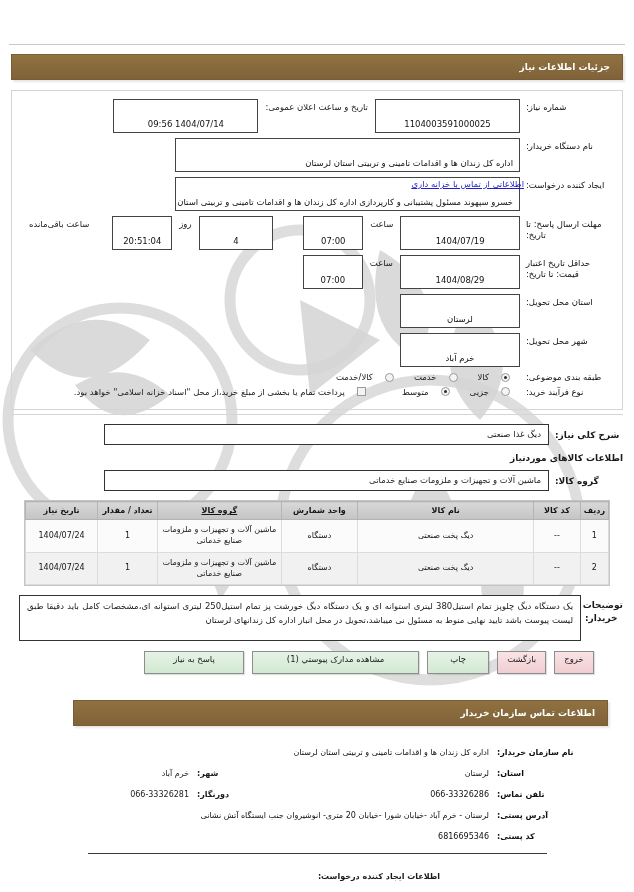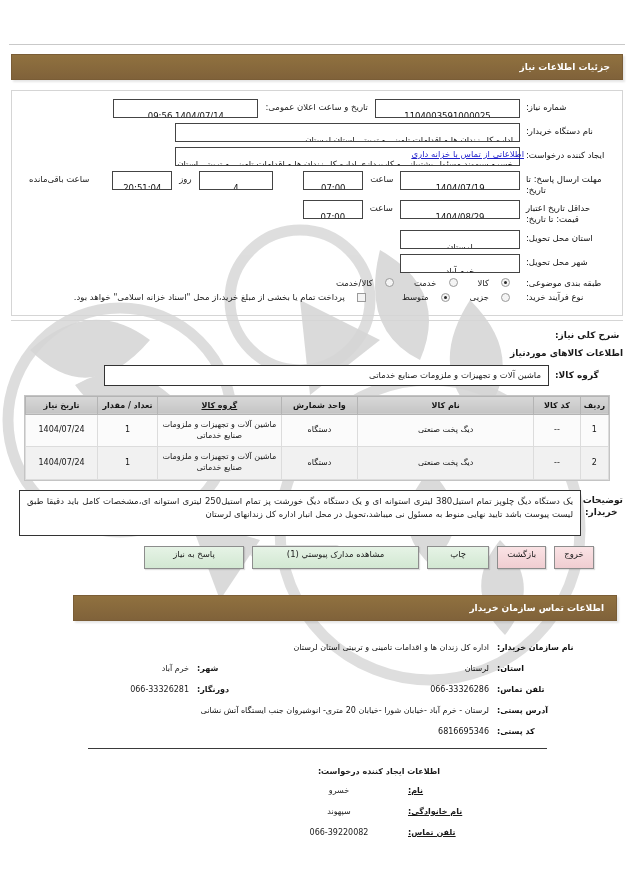--- a/index.html
+++ b/index.html
@@ -47,21 +47,21 @@
     background: linear-gradient(#90713f, #80623a);
     color: #ffffff;
     font-weight: bold;
     font-size: 9px;
     padding: 7px 12px 7px 12px;
     text-align: right;
     border: 1px solid #7a5d36;
     box-shadow: 2px 2px 2px rgba(0,0,0,0.10);
   }
   .sec-head.contact {
-    margin: 0 17px 0 73px;
+    margin: 0 26px 0 73px;
   }
 
   
   .panel {
     margin: 10px 11px 0 11px;
     border: 1px solid #d5d5d5;
     background: rgba(255,255,255,0.0);
     padding: 8px 10px 8px 10px;
   }
 
@@ -82,21 +82,21 @@
     font-size: 8.5px;
     color: #111;
     line-height: 1.25;
   }
 
   .fld {
     border: 1px solid #444;
     background: #ffffff;
     height: 19px;
     line-height: 17px;
-    padding: 8px 6px;
+    padding: 16px 6px;
     text-align: center;
     font-size: 8.5px;
     color: #111;
     overflow: hidden;
     white-space: nowrap;
   }
   .fld.right { text-align: right; }
 
   .inline-lbl {
     padding: 3px 7px 0 7px;
@@ -500,20 +500,21 @@
       <div class="opt" style="margin-right:26px">
         <span class="chk"></span>
         <span>پرداخت تمام یا بخشی از مبلغ خرید،از محل "اسناد خزانه اسلامی" خواهد بود.</span>
       </div>
     </div>
 
   </div>
 
   <div class="sum-strip">
     <div class="sum-lbl">شرح کلی نیاز:</div>
+    <div class="sum-fld">دیگ غذا صنعتی</div>
   </div>
 
   <div class="sub-head">اطلاعات کالاهای موردنیاز</div>
 
   <div class="group-row">
     <div class="group-lbl">گروه کالا:</div>
     <div class="group-fld">ماشین آلات و تجهیزات و ملزومات  صنایع خدماتی</div>
   </div>
 
   <div class="tbl-wrap">

